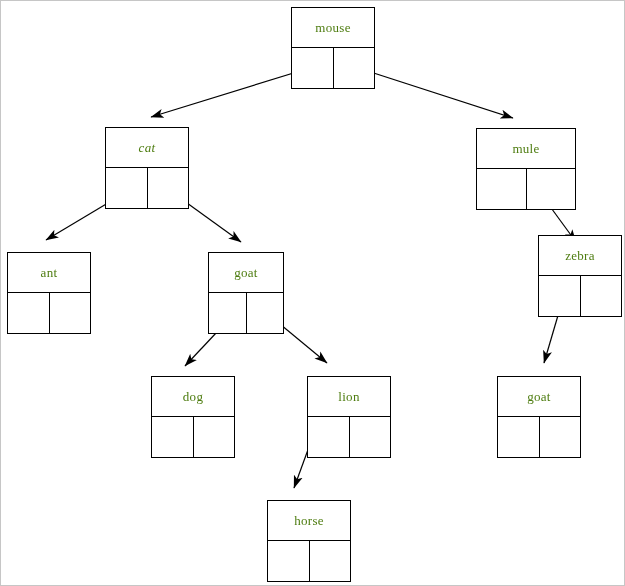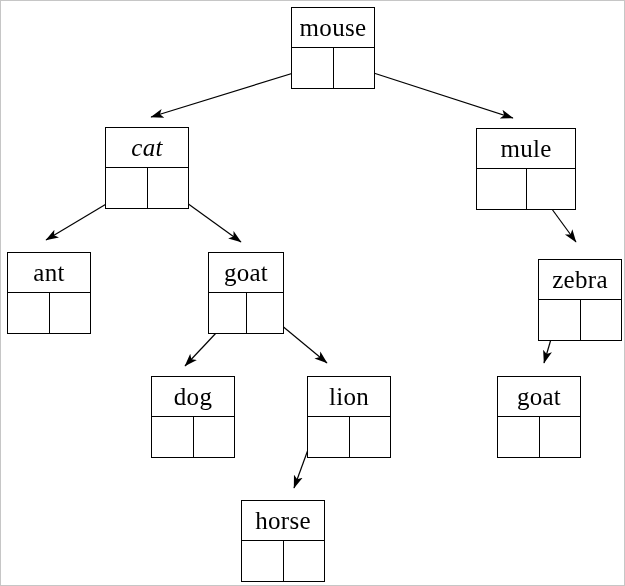--- a/index.html
+++ b/index.html
@@ -32,22 +32,22 @@
     background: #ffffff;
     display: flex;
     flex-direction: column;
   }
   .node .label-cell {
     box-sizing: border-box;
     border-bottom: 1.4px solid #000000;
     display: flex;
     align-items: center;
     justify-content: center;
-    font-size: 25px;
-    color: #000000;
+    font-size: 13px;
+    color: #4d7c0f;
     letter-spacing: 0.3px;
   }
   .node .cells {
     flex: 1;
     display: flex;
   }
   .node .cells .cell {
     flex: 1;
     box-sizing: border-box;
   }
@@ -106,21 +106,21 @@
           <div class="cell right"></div>
         </div>
       </div>
       <div class="node" style="left: 207px; top: 251px; width: 76px; height: 82px;">
         <div class="label-cell" style="height: 40px;">goat</div>
         <div class="cells">
           <div class="cell left"></div>
           <div class="cell right"></div>
         </div>
       </div>
-      <div class="node" style="left: 537px; top: 258px; width: 84px; height: 82px;">
+      <div class="node" style="left: 537px; top: 234px; width: 84px; height: 82px;">
         <div class="label-cell" style="height: 40px;">zebra</div>
         <div class="cells">
           <div class="cell left"></div>
           <div class="cell right"></div>
         </div>
       </div>
       <div class="node" style="left: 150px; top: 375px; width: 84px; height: 82px;">
         <div class="label-cell" style="height: 40px;">dog</div>
         <div class="cells">
           <div class="cell left"></div>
@@ -134,21 +134,21 @@
           <div class="cell right"></div>
         </div>
       </div>
       <div class="node" style="left: 496px; top: 375px; width: 84px; height: 82px;">
         <div class="label-cell" style="height: 40px;">goat</div>
         <div class="cells">
           <div class="cell left"></div>
           <div class="cell right"></div>
         </div>
       </div>
-      <div class="node" style="left: 240px; top: 499px; width: 84px; height: 82px;">
+      <div class="node" style="left: 266px; top: 499px; width: 84px; height: 82px;">
         <div class="label-cell" style="height: 40px;">horse</div>
         <div class="cells">
           <div class="cell left"></div>
           <div class="cell right"></div>
         </div>
       </div>
     </div>
 </div>
 
 </body></html>

